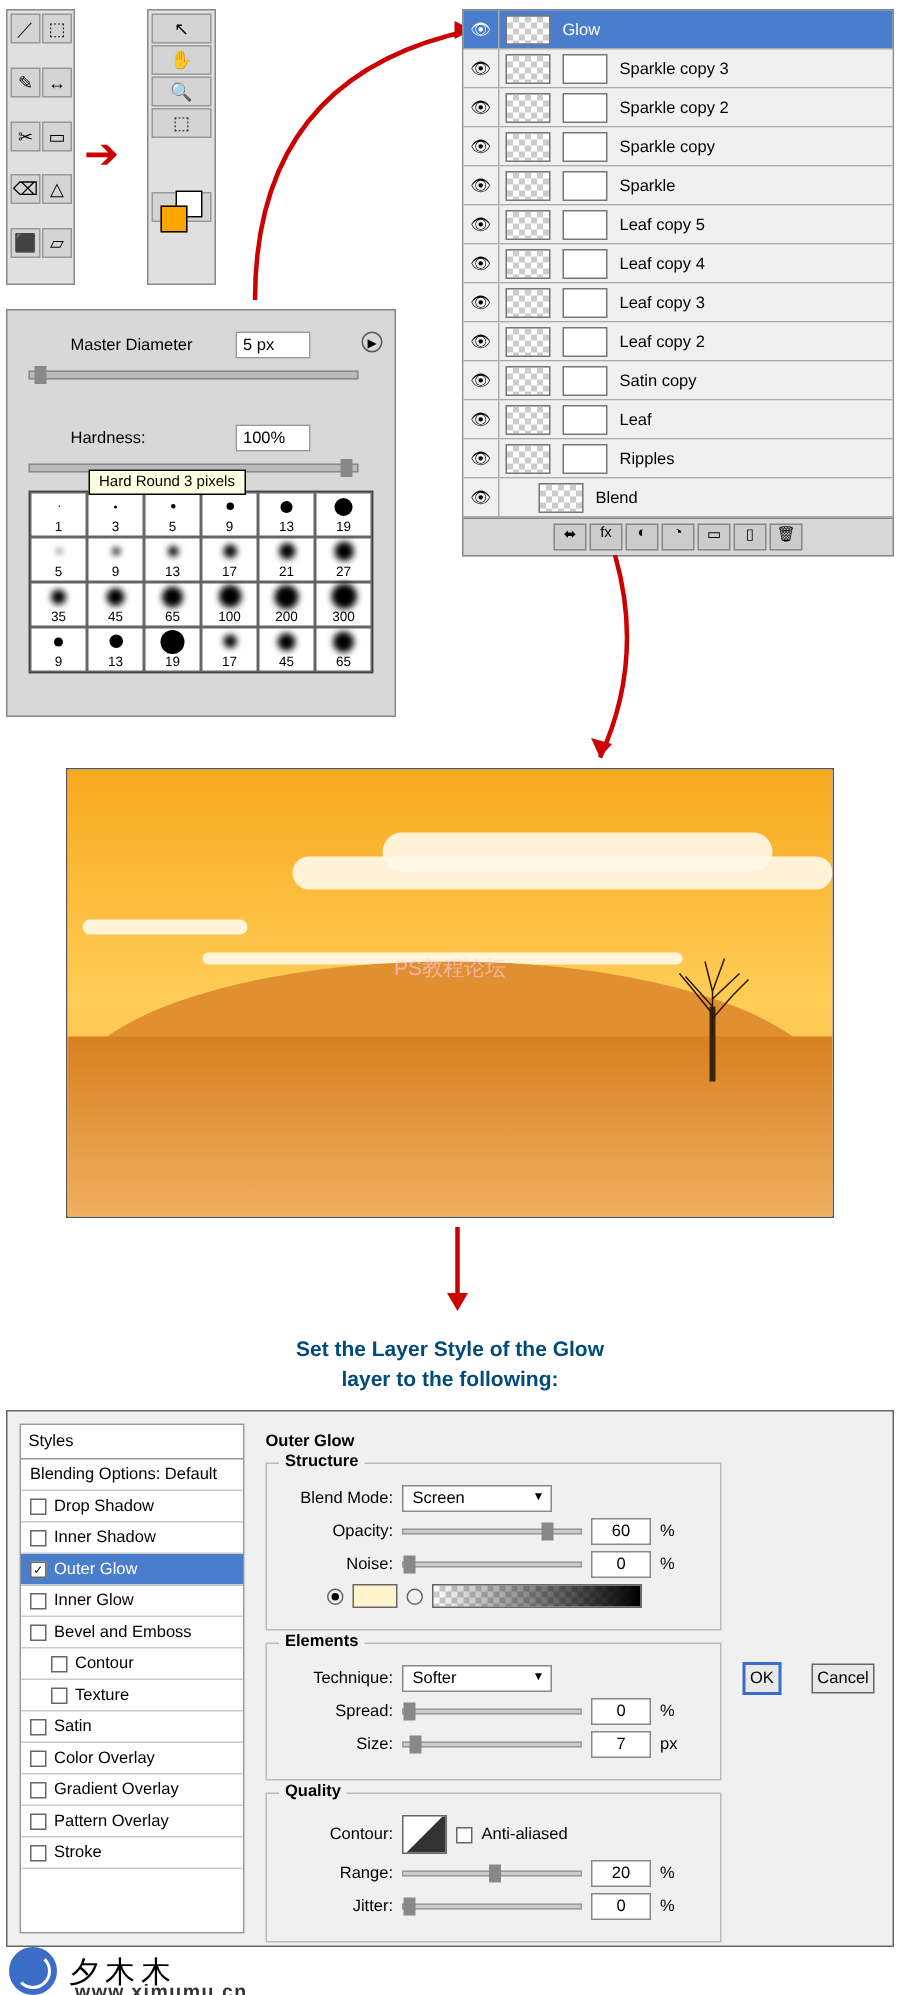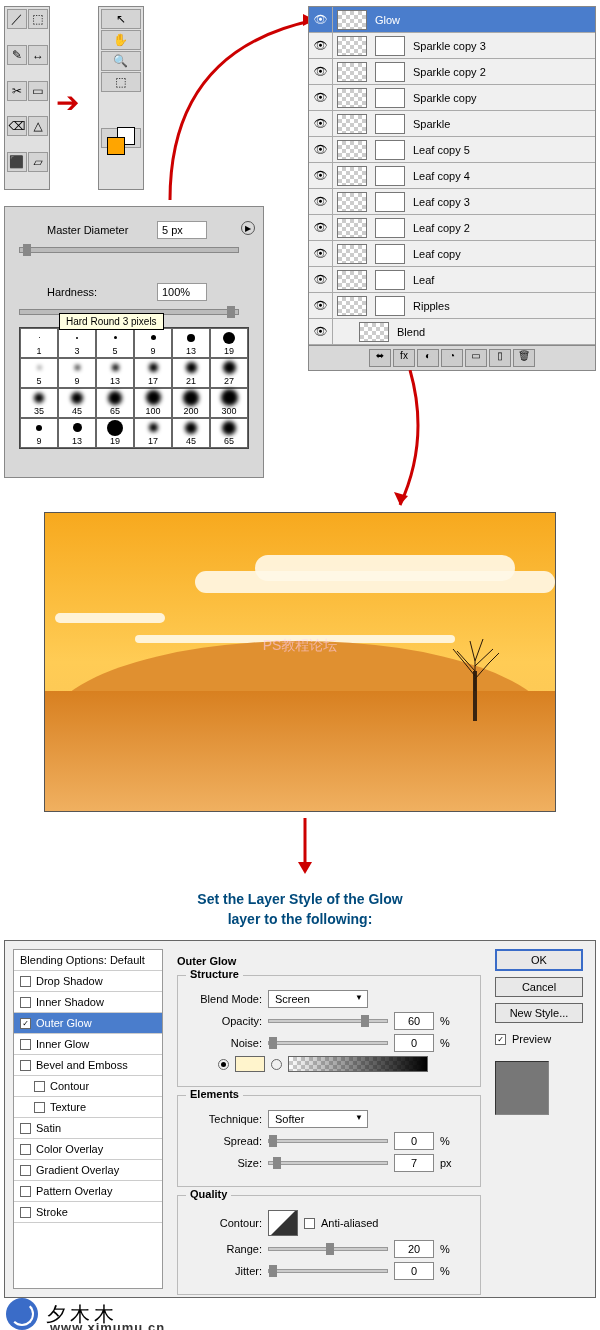--- a/index.html
+++ b/index.html
@@ -76,21 +76,21 @@
 .dd::after { content: '▼'; position: absolute; right: 4px; font-size: 8px; }
 .sl { width: 120px; height: 4px; background: #ccc; border: 1px solid #999; position: relative; }
 .sl::after { content: ''; position: absolute; width: 8px; height: 12px; background: #888; top: -5px; left: var(--p, 80%); }
 .num { width: 40px; border: 1px solid #888; background: #fff; padding: 2px; text-align: center; }
 .unit { width: 16px; }
 .radio { width: 11px; height: 11px; border: 1px solid #666; border-radius: 50%; display: inline-flex; align-items: center; justify-content: center; }
 .radio.on::after { content: ''; width: 5px; height: 5px; background: #000; border-radius: 50%; }
 .swatch-sm { width: 30px; height: 16px; border: 1px solid #666; background: #fff4cc; }
 .grad-sw { width: 140px; height: 16px; border: 1px solid #666; background: linear-gradient(to right, transparent, #000), repeating-conic-gradient(#ccc 0 25%, #fff 0 50%) 0 0/8px 8px; }
 .contour { width: 30px; height: 26px; border: 1px solid #666; background: linear-gradient(135deg, #fff 49%, #333 51%); }
-.btn-col { width: 92px; display: flex; flex-direction: column; gap: 6px; align-items: flex-start; }
+.btn-col { width: 92px; display: flex; gap: 20px; align-items: center; }
 .btn { width: 88px; padding: 3px; border: 1px solid #666; background: #e8e8e8; text-align: center; }
 .btn.primary { border: 2px solid #3a6cc8; }
 .prev-sw { width: 54px; height: 54px; background: #777; border: 1px inset #888; margin-top: 6px; }
 .sec-title { font-weight: bold; margin-bottom: 4px; }
 
 
 .footer { position: absolute; left: 0; top: 1298px; width: 600px; display: flex; align-items: center; gap: 8px; padding-left: 6px; }
 .logo { width: 32px; height: 32px; background: #3a6cc8; border-radius: 50%; position: relative; }
 .logo::before { content:''; position:absolute; inset:4px; border: 2px solid #fff; border-radius:50%; border-top-color:transparent; border-left-color:transparent; }
 .ch { font-family: SimSun, serif; font-size: 20px; letter-spacing: 4px; }
@@ -296,21 +296,21 @@
     <div class="layer-row">
         <span class="eye">👁</span>
         <span class="thumb"></span>
         <span class="thumb mask"></span>
         <span class="layer-name">Leaf copy 2</span>
       </div>
     <div class="layer-row">
         <span class="eye">👁</span>
         <span class="thumb"></span>
         <span class="thumb mask"></span>
-        <span class="layer-name">Leaf copy</span>
+        <span class="layer-name">Satin copy</span>
       </div>
     <div class="layer-row">
         <span class="eye">👁</span>
         <span class="thumb"></span>
         <span class="thumb mask"></span>
         <span class="layer-name">Leaf</span>
       </div>
     <div class="layer-row">
         <span class="eye">👁</span>
         <span class="thumb"></span>
@@ -364,20 +364,21 @@
     <polygon points="15,56 8,44 22,44" fill="#c00"></polygon>
   </svg>
 
   <div class="caption">
     <div>Set the Layer Style of the Glow</div>
     <div>layer to the following:</div>
   </div>
 
   <div class="dialog">
     <div class="styles-col">
+      <div class="styles-hdr">Styles</div>
       <div class="style-item">
           <span>Blending Options: Default</span>
         </div>
       <div class="style-item">
           <span class="cb"></span>
           <span>Drop Shadow</span>
         </div>
       <div class="style-item">
           <span class="cb"></span>
           <span>Inner Shadow</span>

